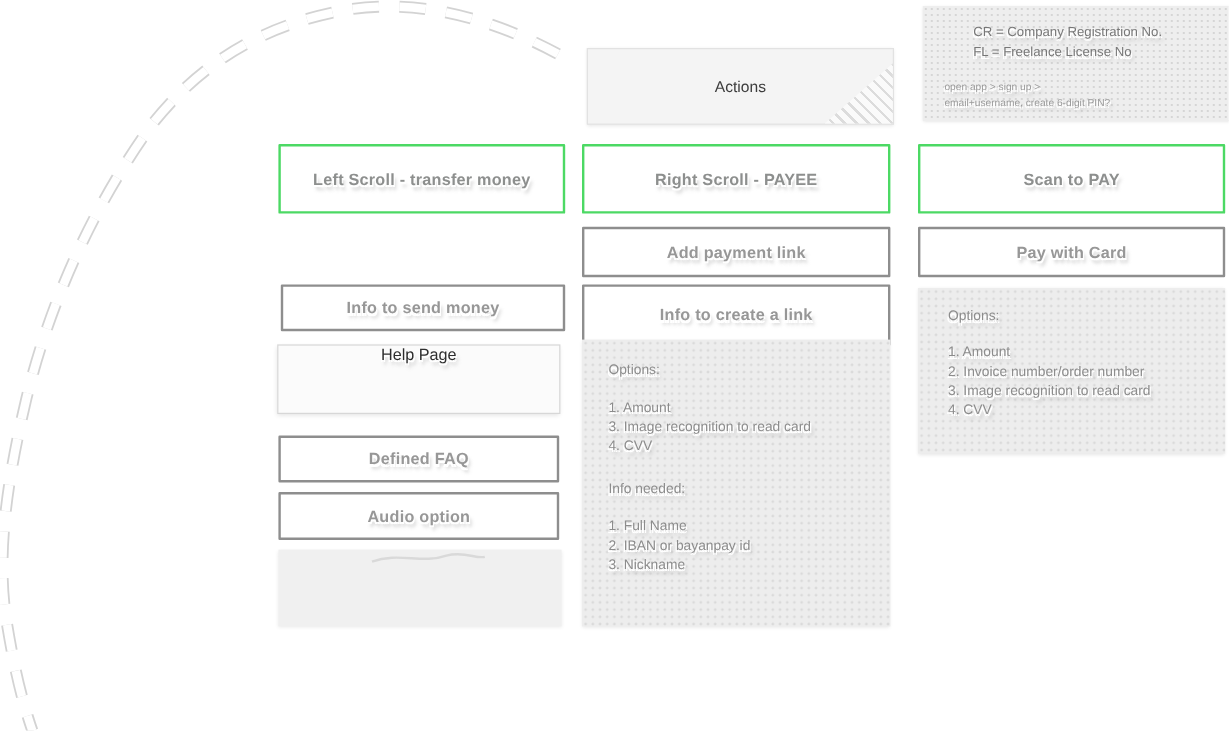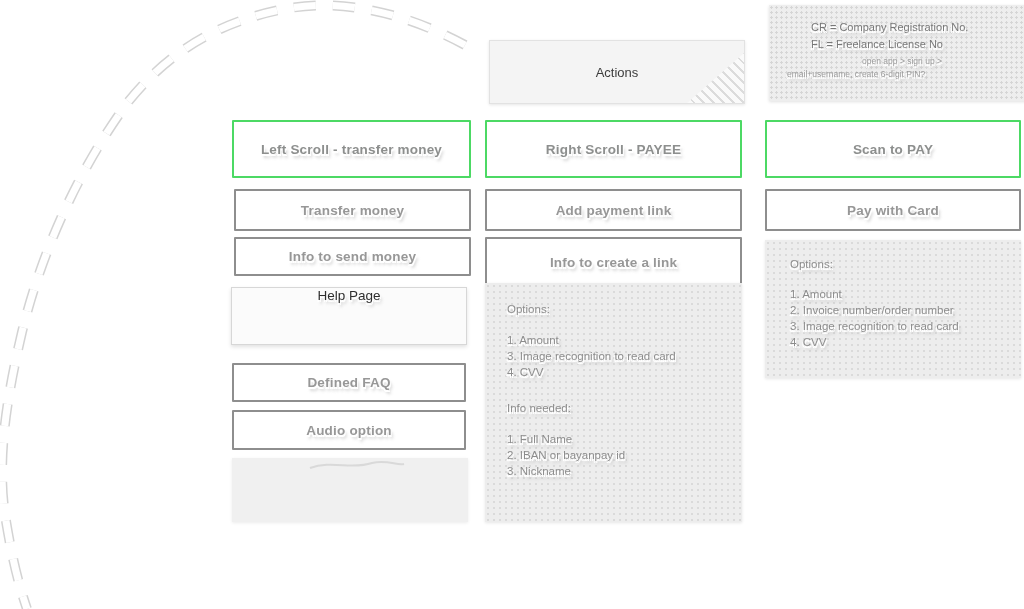--- a/index.html
+++ b/index.html
@@ -84,37 +84,34 @@
   </svg>
 
   <div class="abs actions-card" style="left:489px;top:40px;width:256px;height:64px;">
     <span>Actions</span>
     <div class="fold"></div>
   </div>
 
   <div class="abs notes-card" style="left:769px;top:5px;width:258px;height:96px;padding:14px 10px 0 18px;">
     <div class="big fuzz">CR = Company Registration No.</div>
     <div class="big fuzz">FL = Freelance License No</div>
-    <div class="small fuzz" style="margin-top:2px;text-align:center;">open app &gt; sign up &gt;</div>
+    <div class="small fuzz" style="margin-top:13px;">open app &gt; sign up &gt;</div>
     <div class="small fuzz">email+username, create 6-digit PIN?</div>
   </div>
 
   <div class="abs btn btn-green fuzz" style="left:232px;top:120px;width:239px;height:58px;align-items:center;">
     <span>Left Scroll - transfer money</span>
   </div>
   <div class="abs btn btn-green fuzz" style="left:485px;top:120px;width:257px;height:58px;">
     <span>Right Scroll - PAYEE</span>
   </div>
   <div class="abs btn btn-green fuzz" style="left:765px;top:120px;width:256px;height:58px;">
     <span>Scan to PAY</span>
   </div>
 
-  <div class="abs btn btn-gray fuzz" style="left:234px;top:189px;width:237px;height:42px;">
-    <span>Transfer money</span>
-  </div>
   <div class="abs btn btn-gray fuzz" style="left:485px;top:189px;width:257px;height:42px;">
     <span>Add payment link</span>
   </div>
   <div class="abs btn btn-gray fuzz" style="left:765px;top:189px;width:256px;height:42px;">
     <span>Pay with Card</span>
   </div>
 
   <div class="abs btn btn-gray fuzz" style="left:234px;top:237px;width:237px;height:39px;">
     <span>Info to send money</span>
   </div>

